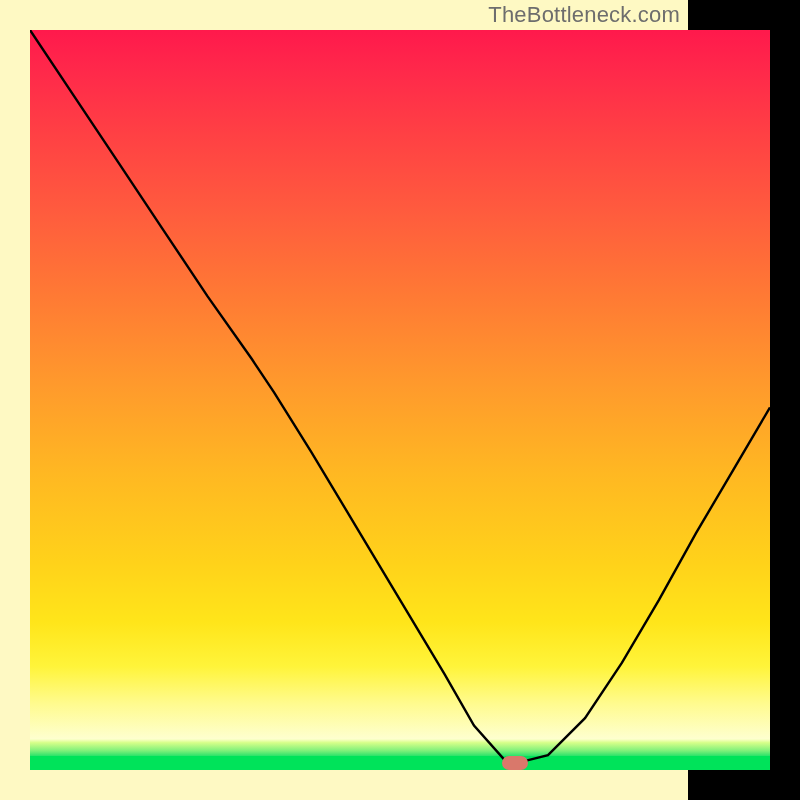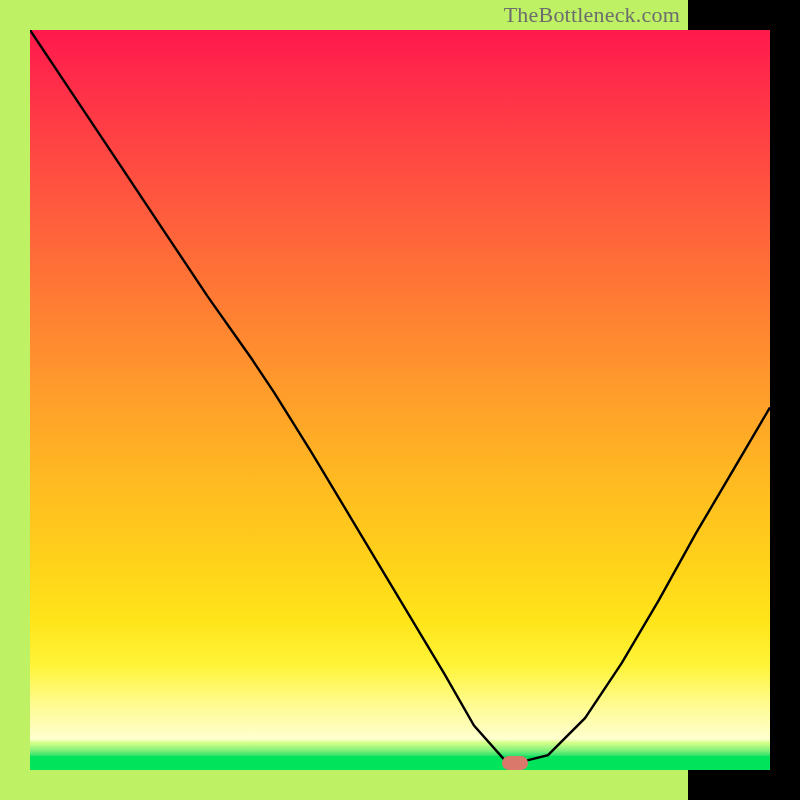--- a/index.html
+++ b/index.html
@@ -8,22 +8,21 @@
     width: 800px;
     height: 800px;
     background: #000000;
     overflow: hidden;
     font-family: Arial, Helvetica, sans-serif;
   }
   .stage {
     position: relative;
     width: 688px;
     height: 800px;
-    background: #bef264;
-    font-family: Liberation Serif, serif;
+    background: #fef9c3;
   }
   .watermark {
     position: absolute;
     top: 2px;
     right: 8px;
     color: #6d6d6d;
     font-size: 22px;
     font-weight: 500;
     letter-spacing: 0.2px;
     user-select: none;

